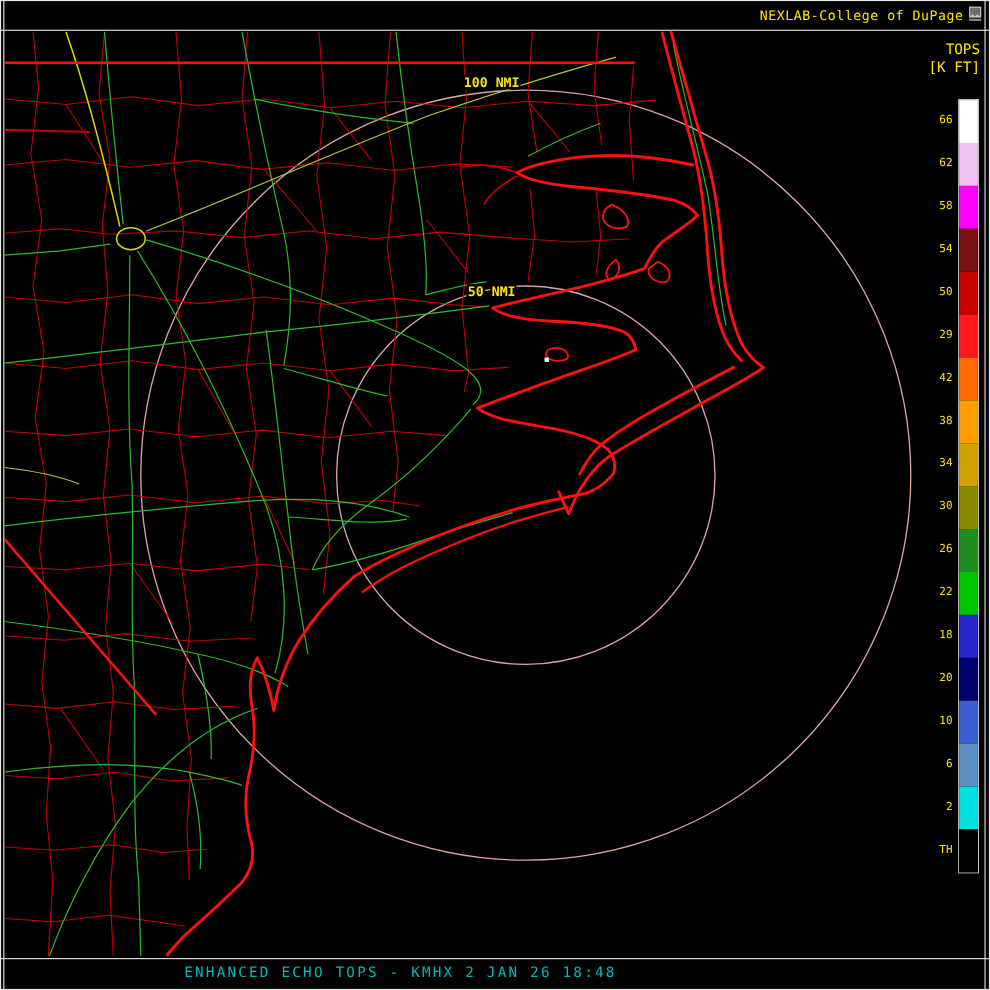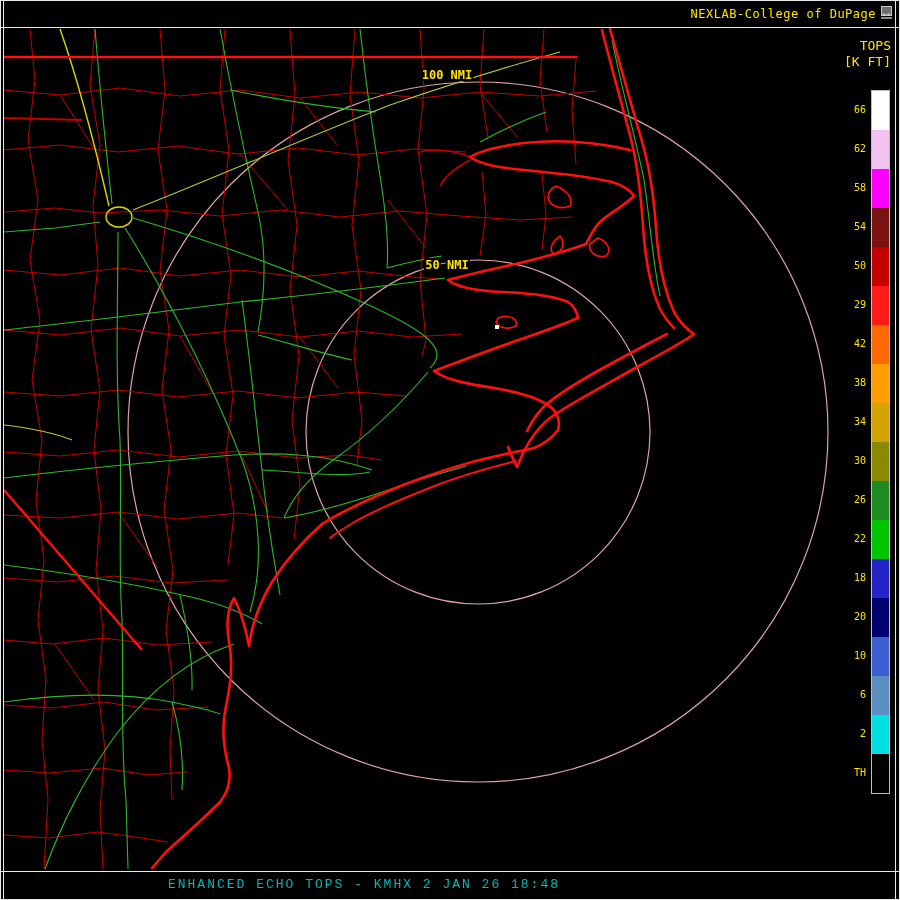--- a/index.html
+++ b/index.html
@@ -16,21 +16,21 @@
   #frame-footer{left:0;top:871px;width:900px;height:1px;}
   .brand{position:absolute;top:7px;right:24px;color:#ffe400;font-size:12px;letter-spacing:.5px;white-space:nowrap;text-align:right;}
   .logo{position:absolute;top:5px;right:7px;line-height:0;}
   .map{position:absolute;left:4px;top:28px;}
   .legend-head{position:absolute;top:38px;right:9px;text-align:right;color:#ffe400;font-size:13px;line-height:16px;}
   .legend{position:absolute;top:90px;right:10px;display:flex;align-items:flex-start;}
   .legend-labels{display:flex;flex-direction:column;margin-right:5px;}
   .legend-label{height:39px;line-height:39px;text-align:right;color:#ffe400;font-size:10px;min-width:22px;}
   .legend-bar{display:flex;flex-direction:column;border:1px solid #bdbdbd;}
   .legend-swatch{width:17px;height:39px;}
-  .caption{position:absolute;left:0;top:877px;width:728px;text-align:center;color:#00b9b9;font-size:13px;letter-spacing:2px;white-space:nowrap;font-family:Liberation Mono, monospace;}
+  .caption{position:absolute;left:0;top:877px;width:728px;text-align:center;color:#00b9b9;font-size:13px;letter-spacing:2px;white-space:nowrap;}
 </style>
 </head>
 <body>
 
 <div class="screen">
 
   <div class="frame" id="frame-top"></div>
   <div class="frame" id="frame-bottom"></div>
   <div class="frame" id="frame-left"></div>
   <div class="frame" id="frame-right"></div>

